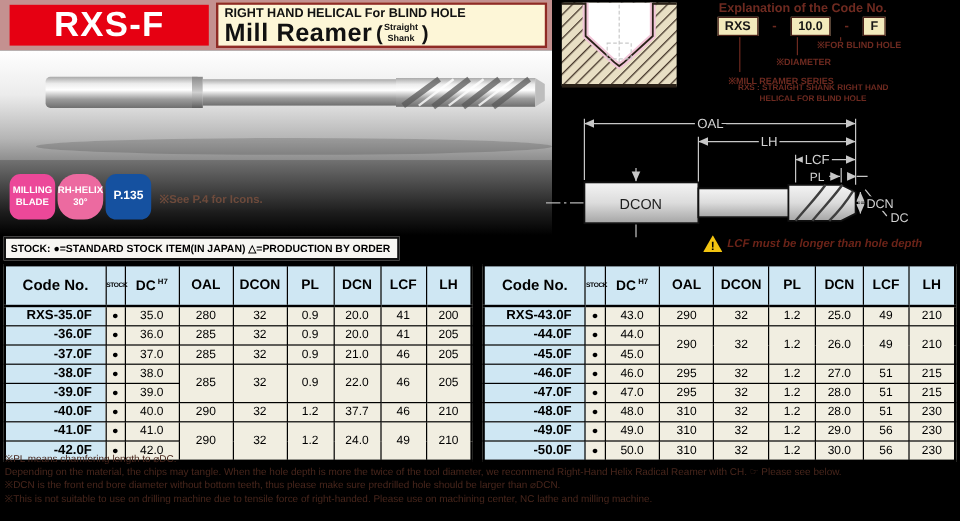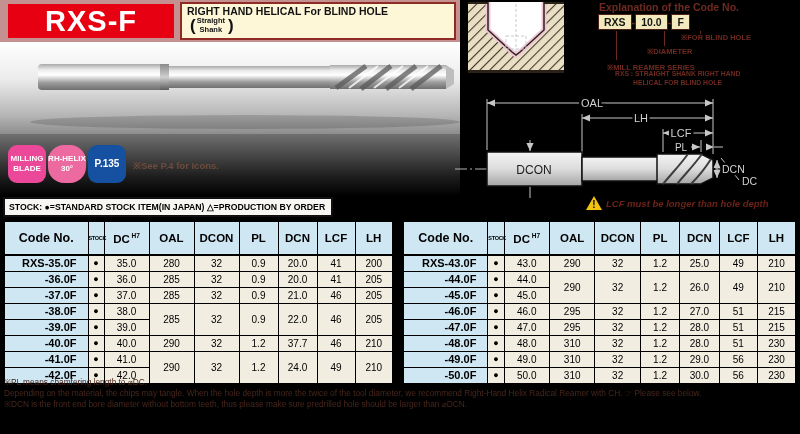--- a/index.html
+++ b/index.html
@@ -37,21 +37,21 @@
 
   
   .stock-bar{left:3px;top:197px;width:330px;height:20px;background:#f7f6f2;
     border:2px solid #101010;box-sizing:border-box;display:flex;align-items:center;
     padding-left:4px;font-size:8.7px;font-weight:bold;color:#000;white-space:nowrap;}
   .warning{left:586px;top:196px;display:flex;align-items:center;gap:4px;}
   .warn-text{font-size:9.5px;font-weight:bold;font-style:italic;color:#6b2318;white-space:nowrap;}
 
   
   .expl-title{left:599px;top:1px;font-size:10.5px;font-weight:bold;color:#6e2a20;white-space:nowrap;}
-  .code-row{left:598px;top:14px;display:flex;align-items:center;gap:0;
+  .code-row{left:598px;top:14px;display:flex;align-items:center;gap:12px;
     color:#6e2a20;font-weight:bold;font-size:11px;}
   .code-seg{background:#f2eabc;border:1.5px solid #4a2018;color:#161616;
     padding:0 5px;height:14px;line-height:14px;font-size:10.5px;font-weight:bold;}
   .callout-line{position:absolute;width:1px;background:#6e2a20;}
   .callout{position:absolute;font-size:7.5px;font-weight:bold;color:#6e2a20;white-space:nowrap;}
   .callout-sm{position:absolute;font-size:6.8px;font-weight:bold;color:#6e2a20;white-space:nowrap;}
 
   
   table.spec{position:absolute;top:220px;border-collapse:collapse;table-layout:fixed;
     border:2px solid #000;background:#f1eee1;}
@@ -72,20 +72,21 @@
 </head>
 <body>
 
 <div class="abs banner"></div>
 <div class="abs series-box">
   <span>RXS-F</span>
 </div>
 <div class="abs title-box">
   <div class="subtitle">RIGHT HAND HELICAL For BLIND HOLE</div>
   <div class="title-row">
+    <span class="main-title">Mill Reamer</span>
     <span class="paren">(</span>
     <span class="shank-note">
       <span>Straight</span><br>
       <span>Shank</span>
     </span>
     <span class="paren">)</span>
   </div>
 </div>
 
 <div class="abs photo-area"></div>
@@ -450,13 +451,14 @@
         <td class="num">56</td>
         <td class="num">230</td>
       </tr>
     </tbody>
   </table>
 
 <div class="abs footnotes" id="footnotes">
     <div>※PL means chamfering length to ⌀DC.</div>
     <div>Depending on the material, the chips may tangle. When the hole depth is more the twice of the tool diameter, we recommend Right-Hand Helix Radical Reamer with CH. ☞ Please see below.</div>
     <div>※DCN is the front end bore diameter without bottom teeth, thus please make sure predrilled hole should be larger than ⌀DCN.</div>
+    <div>※This is not suitable to use on drilling machine due to tensile force of right-handed. Please use on machining center, NC lathe and milling machine.</div>
   </div>
 
 </body></html>

